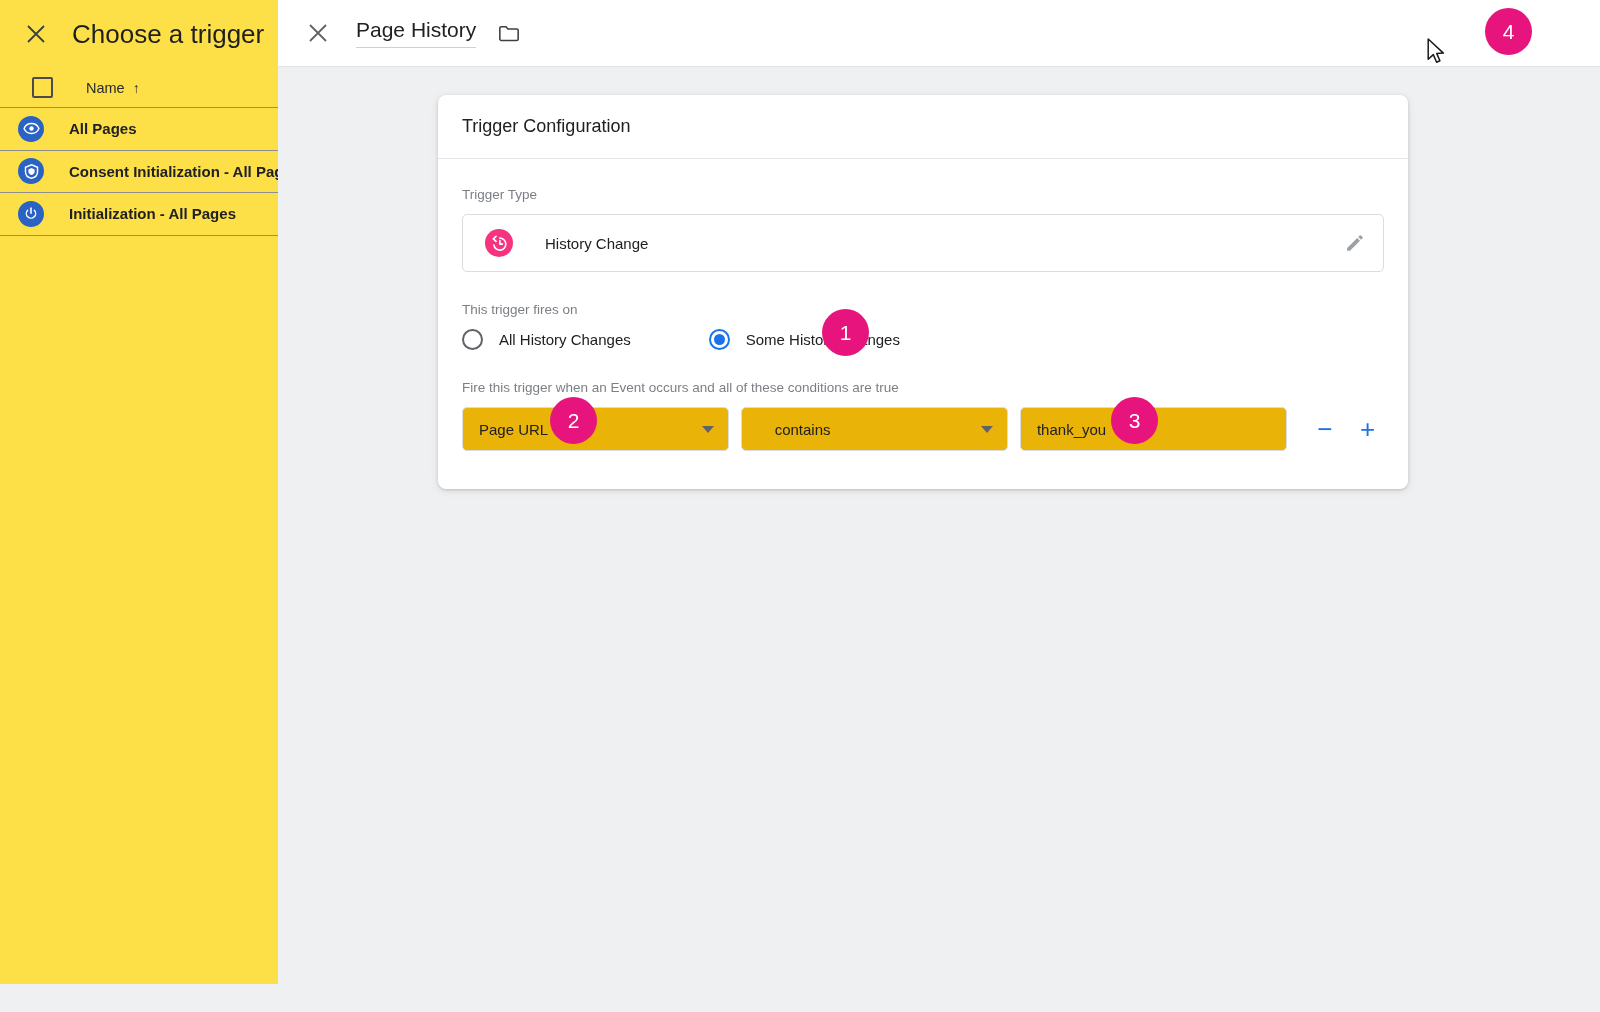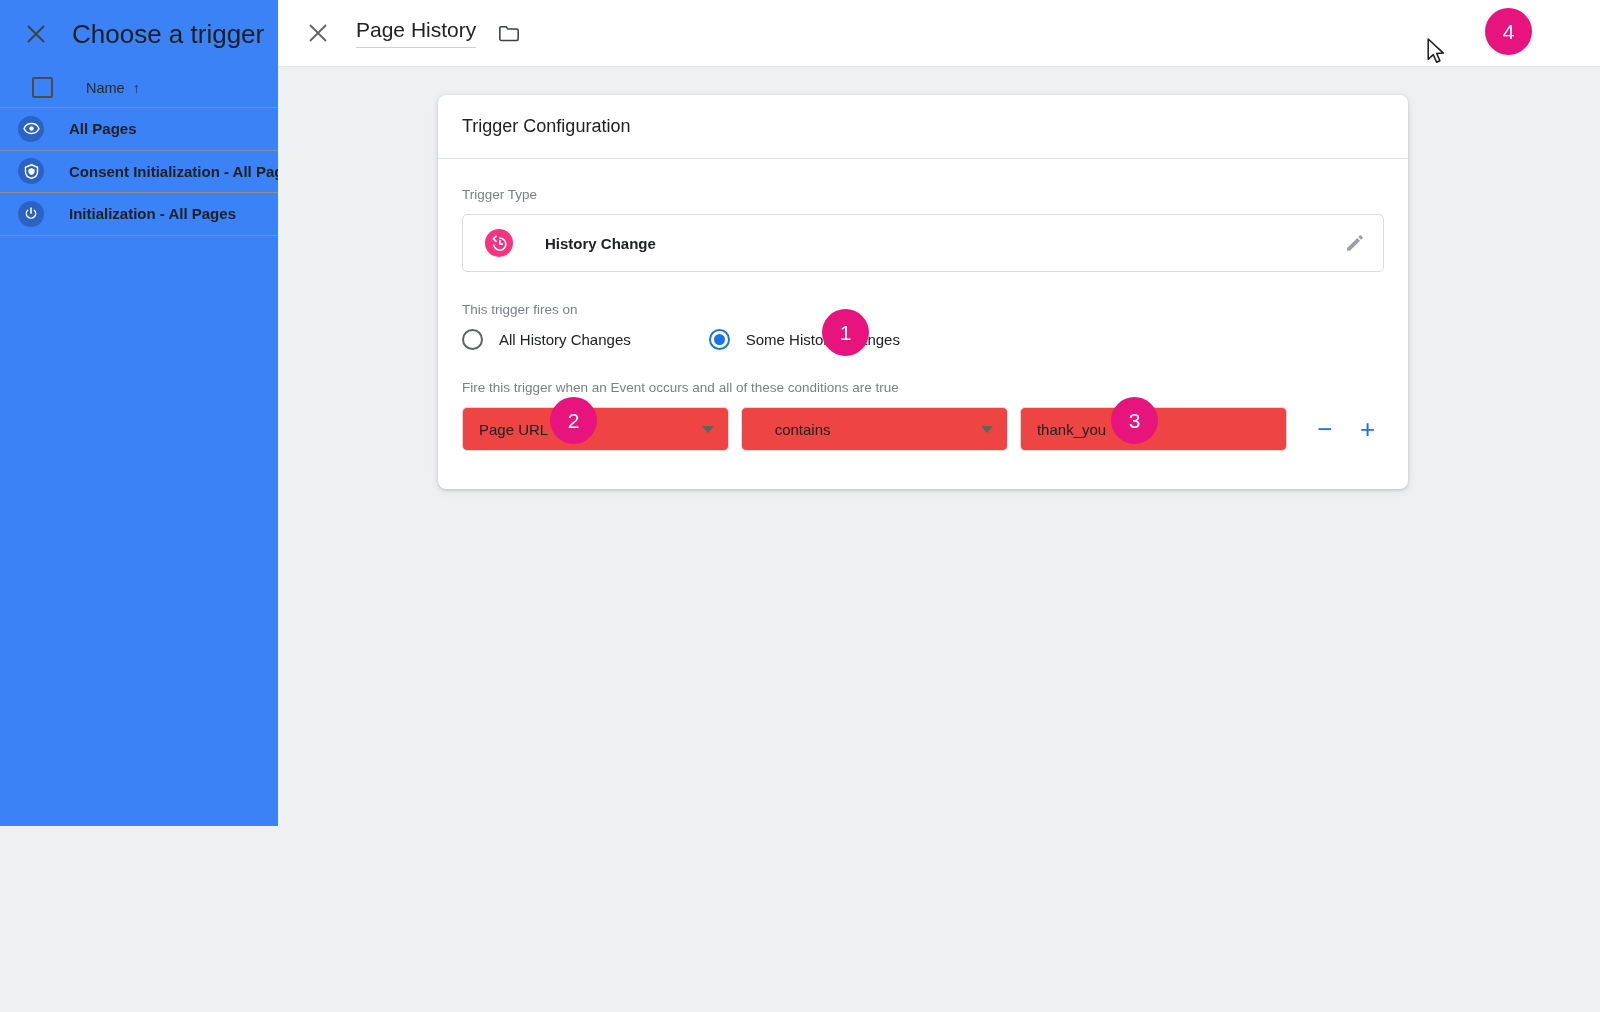--- a/index.html
+++ b/index.html
@@ -14,22 +14,22 @@
     background: #eff0f2;
     position: relative;
     -webkit-font-smoothing: antialiased;
   }
 
   
   #trigger-picker {
     position: absolute;
     left: 0; top: 0;
     width: 278px;
-    height: 826px;
-    background: #3b82f6;
+    height: 984px;
+    background: #fde047;
     overflow: hidden;
     box-sizing: border-box;
   }
   #trigger-picker .tp-inner {
     width: 420px;           
   }
   .tp-header {
     height: 68px;
     display: flex;
     align-items: center;
@@ -218,21 +218,21 @@
   .type-icon {
     width: 28px; height: 28px;
     border-radius: 50%;
     background: #f5337f;
     display: flex; align-items: center; justify-content: center;
     flex: 0 0 auto;
   }
   .type-name {
     margin-left: 32px;
     font-size: 15px;
-    font-weight: 700;
+    font-weight: 400;
     color: #202124;
   }
   .type-edit {
     margin-left: auto;
     cursor: pointer;
     display: flex;
     align-items: center;
   }
 
   .section { margin-top: 30px; }
@@ -280,21 +280,21 @@
     margin-bottom: 12px;
   }
   .cond-row {
     display: flex;
     align-items: center;
   }
   .sel, .txt {
     border: 1px solid #dadce0;
     border-radius: 5px;
     height: 44px;
-    background: #ef4444;
+    background: #eab308;
     display: flex;
     align-items: center;
     padding: 0 14px 0 16px;
     box-sizing: border-box;
     font-size: 15px;
     color: #202124;
     cursor: pointer;
     position: relative;
   }
   .sel-var  { width: 276px; }

